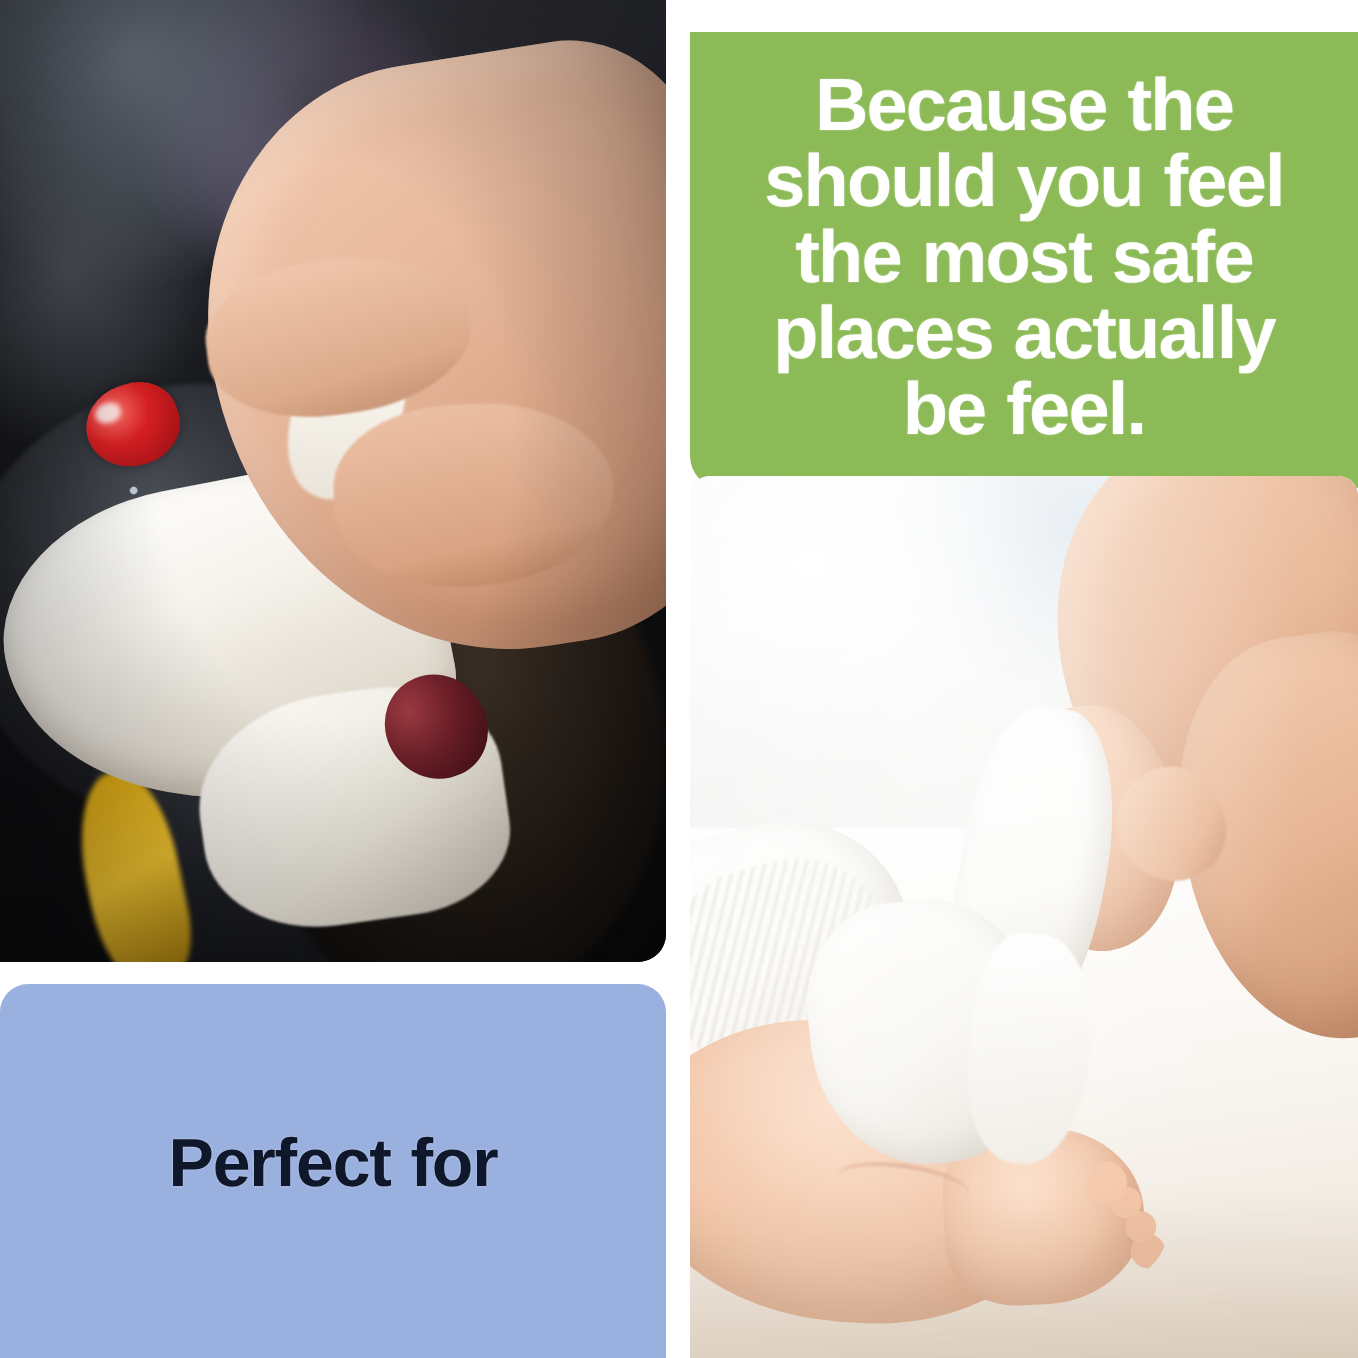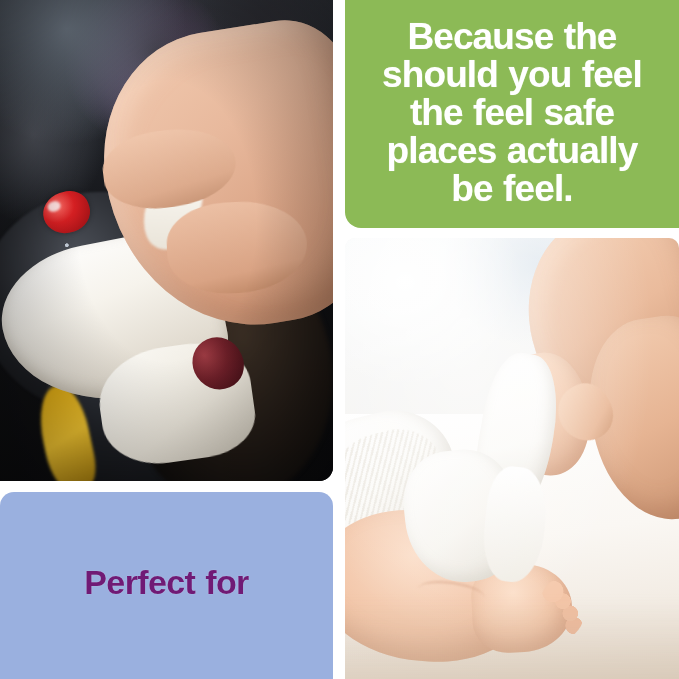--- a/index.html
+++ b/index.html
@@ -139,30 +139,30 @@
     background:radial-gradient(ellipse at 50% 46%, rgba(0,0,0,0) 38%, rgba(0,0,0,.38) 100%);
   }
 
   
   #panel-babies {
     left:0; top:492px; width:333px; height:187px;
     border-radius:14px 14px 0 0;
     display:flex; align-items:center; justify-content:center;
   }
   #panel-babies .txt {
-    color:#701a75; text-align:center;
+    color:#0f172a; text-align:center;
     font-weight:700; font-size:34px; line-height:1.04;
     letter-spacing:-0.6px; word-spacing:1px;
     text-shadow:0 0 1px rgba(255,255,255,.5);
     padding-bottom:6px;
   }
 
   
   #panel-quote {
-    left:345px; top:0; width:334px; height:228px;
+    left:345px; top:16px; width:334px; height:228px;
     border-radius:0 0 0 16px;
     display:flex; align-items:center; justify-content:center;
   }
   #panel-quote .txt {
     color:#ffffff; text-align:center;
     font-weight:700; font-size:37px; line-height:1.03;
     letter-spacing:-0.9px; word-spacing:1px;
     text-shadow:0 0 1px rgba(255,255,255,.45);
     padding:2px 4px 4px 4px;
   }
@@ -304,21 +304,21 @@
     <div class="finger-2"></div>
     <div class="nail-red"></div>
     <div class="nail-dark"></div>
     <div class="vignette"></div>
   </div>
 
   <div class="panel" id="panel-quote" style="background:#8CBA56;">
     <div class="txt">
       <div>Because the</div>
       <div>should you feel</div>
-      <div>the feel safe</div>
+      <div>the most safe</div>
       <div>places actually</div>
       <div>be feel.</div>
     </div>
   </div>
 
   <div class="panel" id="panel-babies" style="background:#9AB0DF;">
     <div class="txt">
       <div>Perfect for</div>
     </div>
   </div>

